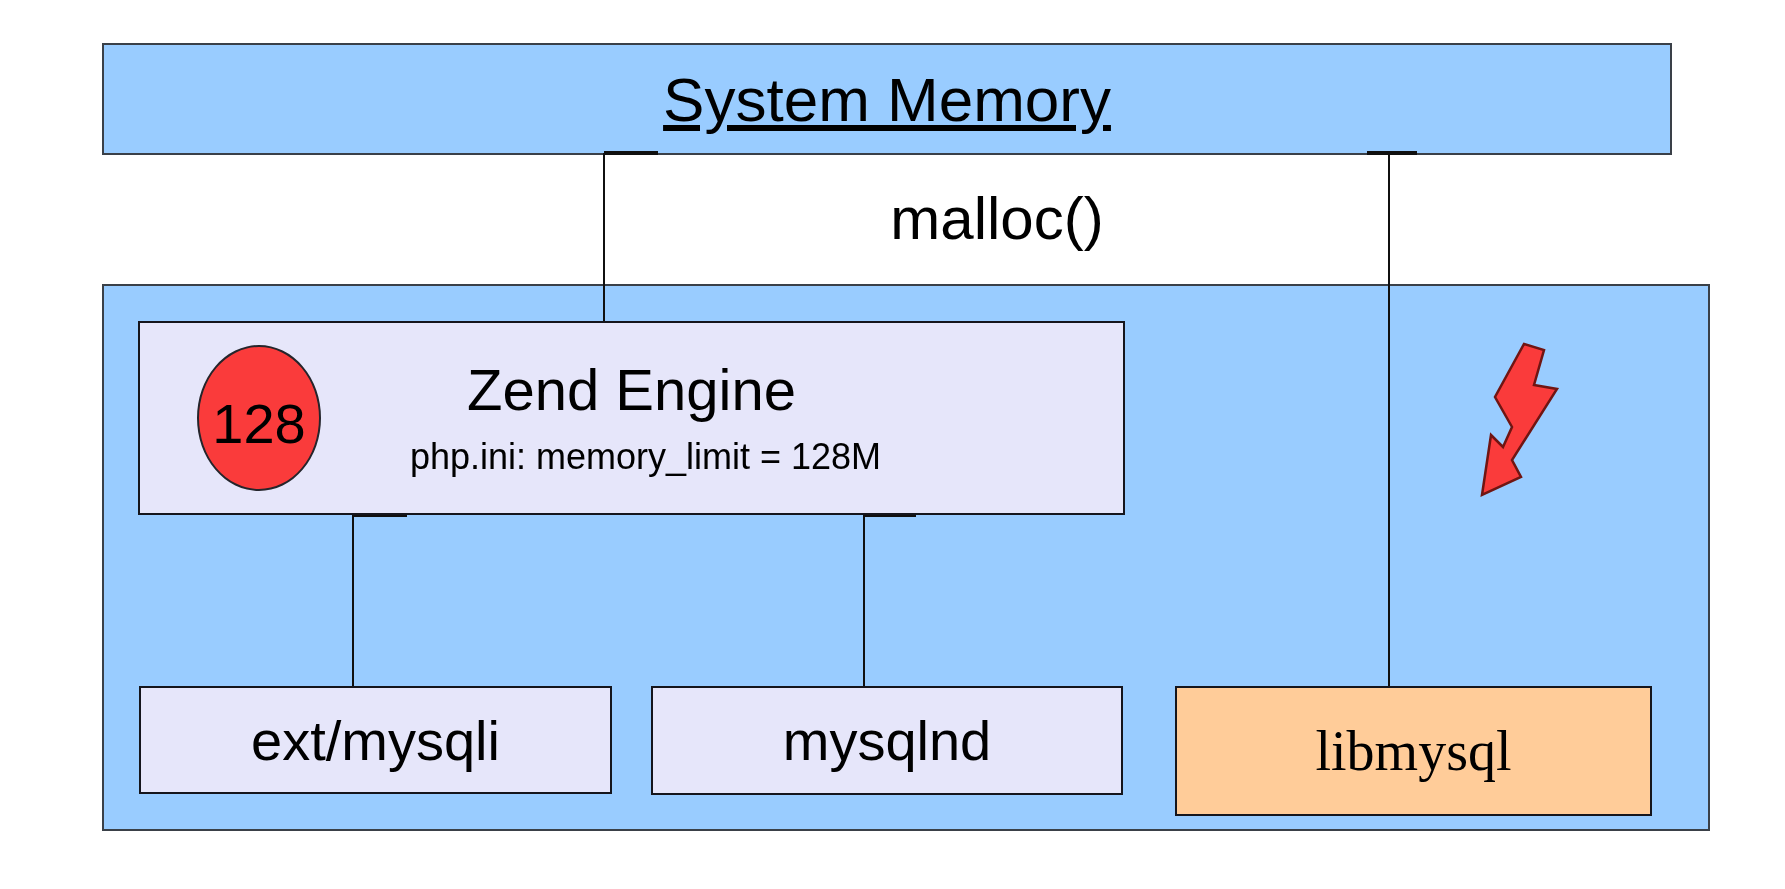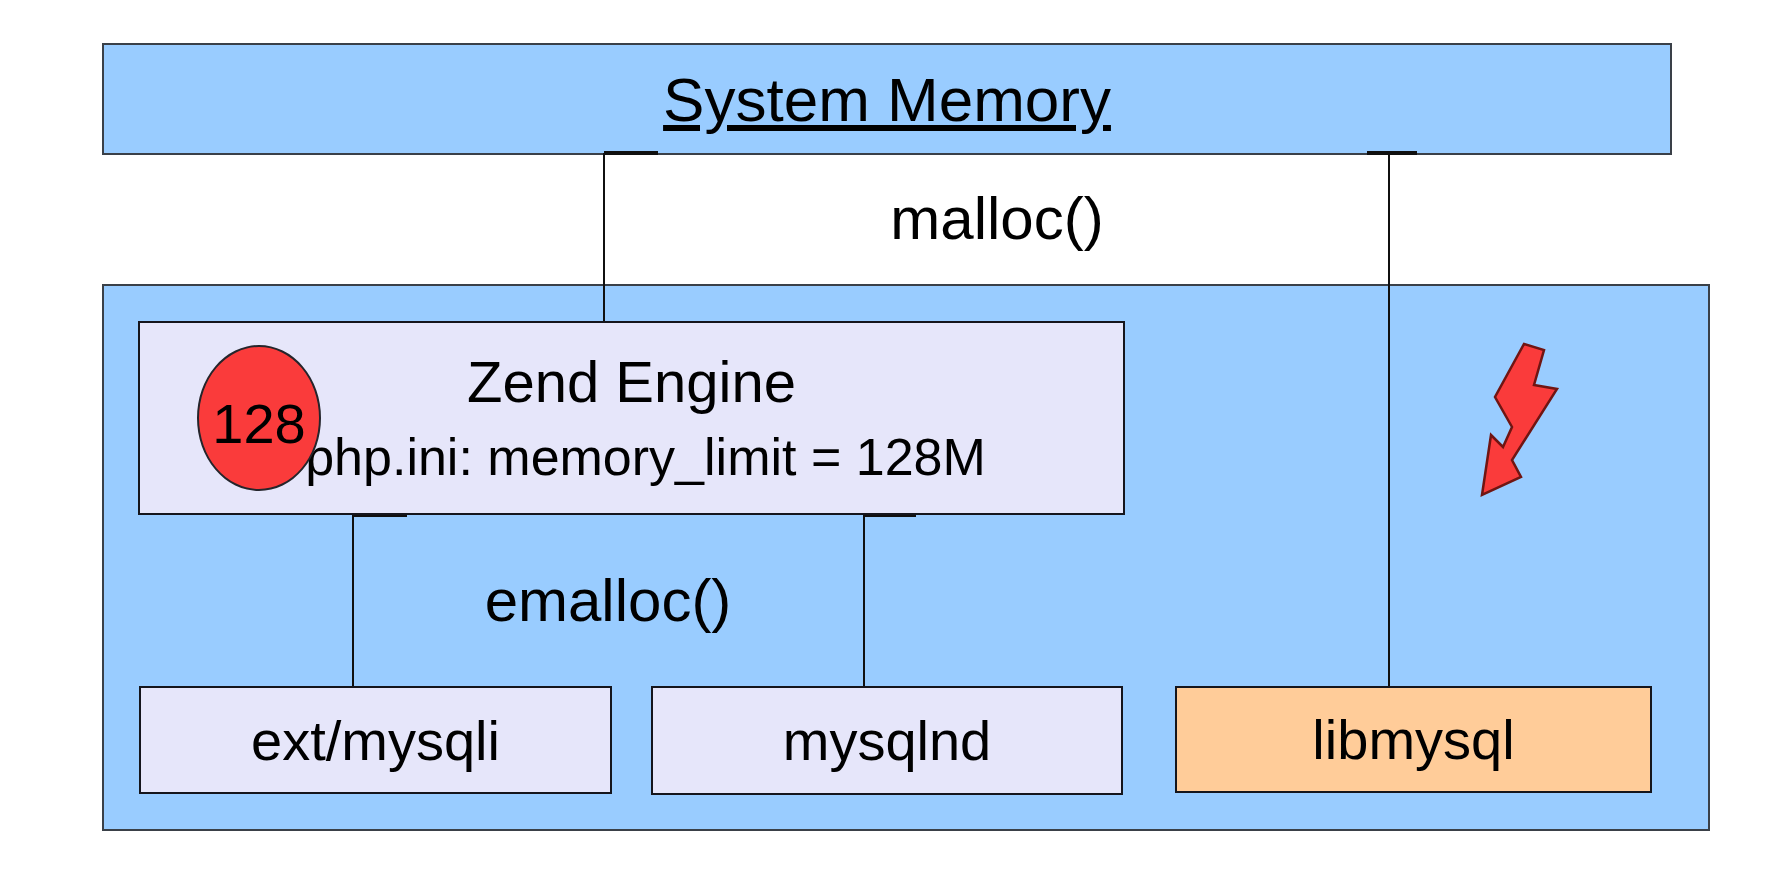--- a/index.html
+++ b/index.html
@@ -14,28 +14,28 @@
   .canvas{position:relative;width:1785px;height:889px;background:var(--canvas-bg);overflow:hidden;}
 
   .node{position:absolute;display:flex;align-items:center;justify-content:center;}
   .sm-box{left:102px;top:43px;width:1570px;height:112px;background:var(--box-blue);
           border:2px solid var(--border-dark);font-size:62px;text-decoration:underline;}
   .blue-box{left:102px;top:284px;width:1608px;height:547px;background:var(--box-blue);
           border:2px solid var(--border-dark);}
   .zend-box{left:138px;top:321px;width:987px;height:194px;background:var(--box-lavender);
           border:2px solid var(--border-inner);flex-direction:column;gap:20px;}
   .zend-title{font-size:58px;line-height:1;}
-  .zend-sub{font-size:52px;line-height:1;margin-left:28px;}
+  .zend-sub{font-size:36px;line-height:1;margin-left:28px;}
   .badge{left:197px;top:345px;width:124px;height:146px;border-radius:50%;
           background:var(--alert-red);border:2px solid #25252b;font-size:56px;padding-top:10px;}
   .leaf{top:686px;height:108px;background:var(--box-lavender);
           border:2px solid var(--border-inner);font-size:56px;}
   .ext-box{left:139px;width:473px;}
   .nd-box{left:651px;width:472px;height:109px;}
-  .lib-box{left:1175px;width:477px;height:107px;background:var(--box-orange);}
+  .lib-box{left:1175px;width:477px;height:130px;background:var(--box-orange);font-family:Liberation Serif, serif;}
 
   .edge{position:absolute;background:var(--connector);}
   .edge-label{position:absolute;transform:translate(-50%,-50%);font-size:60px;white-space:nowrap;}
   .bolt{position:absolute;left:1468px;top:336px;width:100px;height:170px;}
 </style>
 </head>
 <body>
 
 <div class="canvas">
 
@@ -69,19 +69,18 @@
     <span>ext/mysqli</span>
   </div>
   <div class="node leaf nd-box">
     <span>mysqlnd</span>
   </div>
   <div class="node leaf lib-box">
     <span>libmysql</span>
   </div>
 
   <div class="edge-label" style="left:997px;top:218px">malloc()</div>
-  <div class="edge-label" style="left:608px;top:600px">emalloc()</div>
 
   <svg class="bolt" viewBox="0 0 100 170">
     <polygon points="56,8 76,14 66,49 89,53 44,124 53,141 14,159 23,99 35,111 44,91 27,61" fill="var(--alert-red)" stroke="var(--bolt-outline)" stroke-width="2.5" stroke-linejoin="miter"></polygon>
   </svg>
 
 </div>
 
 </body></html>

